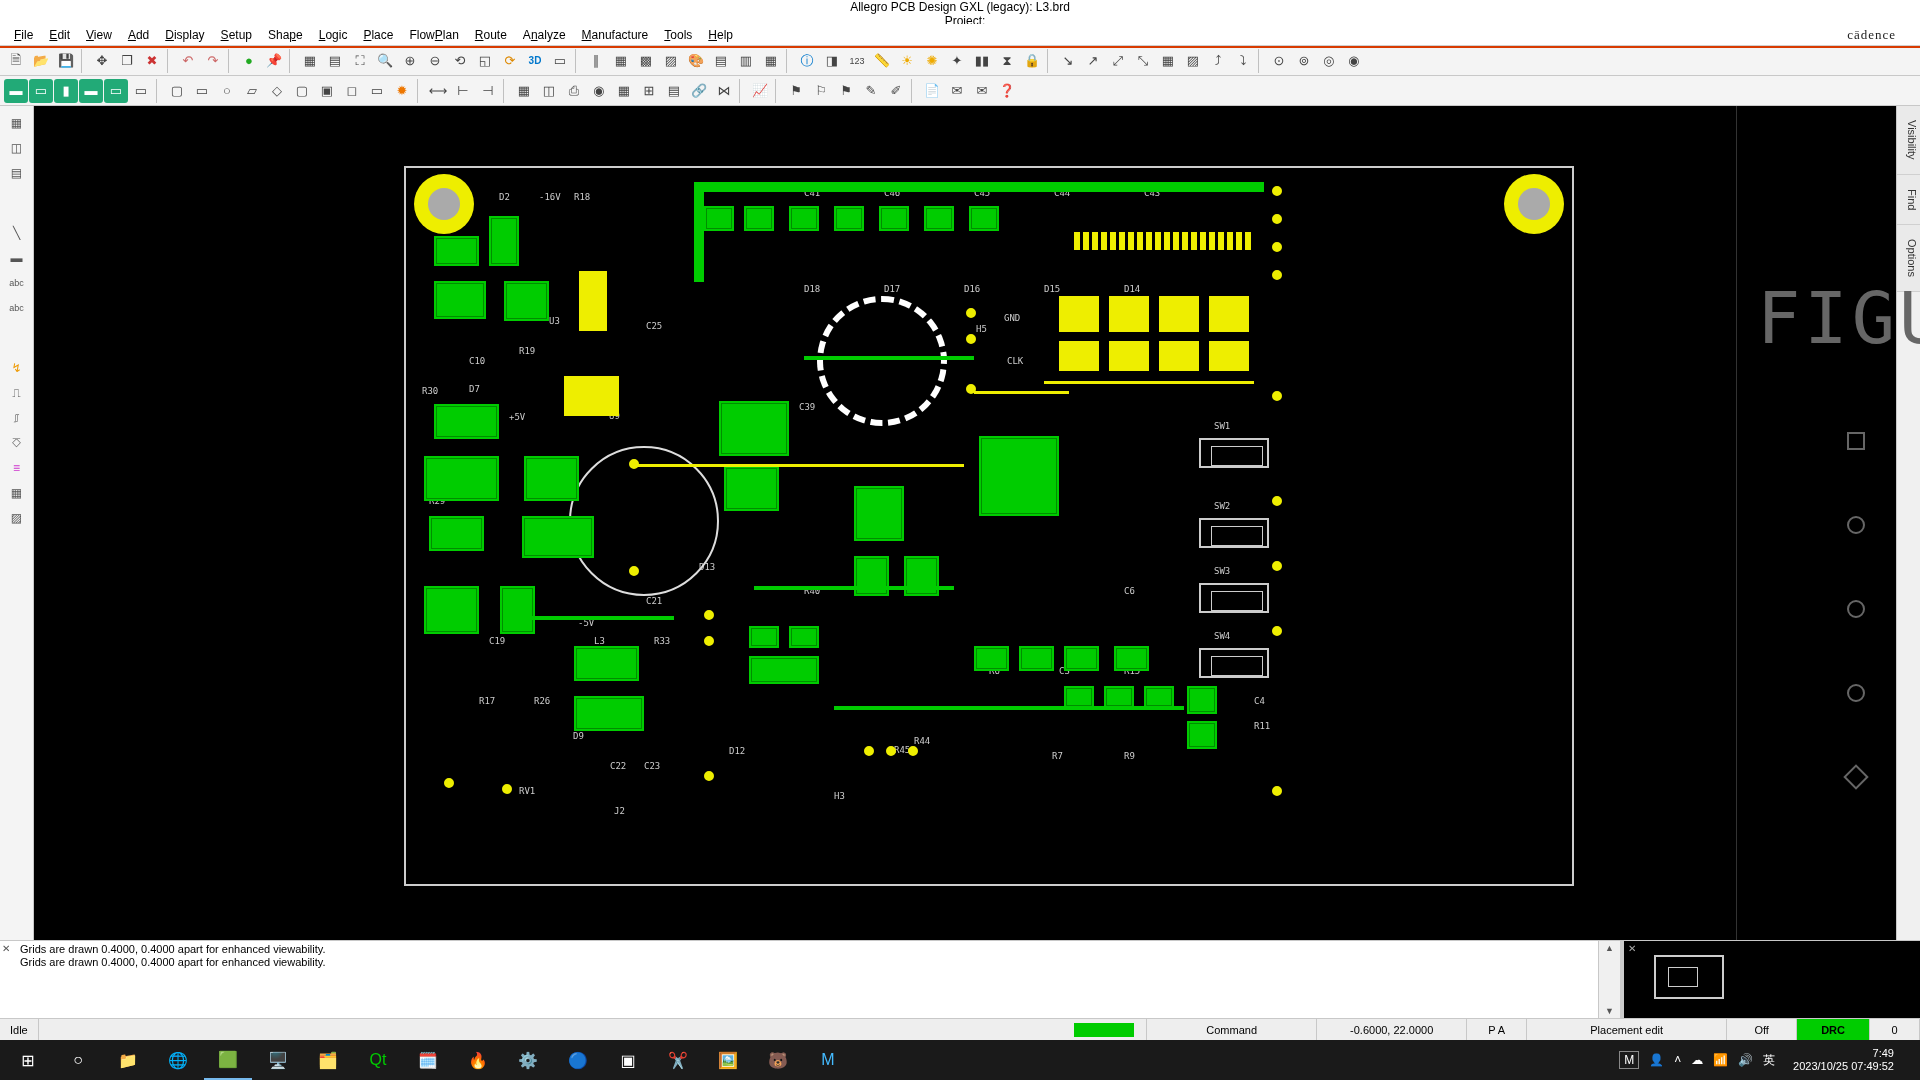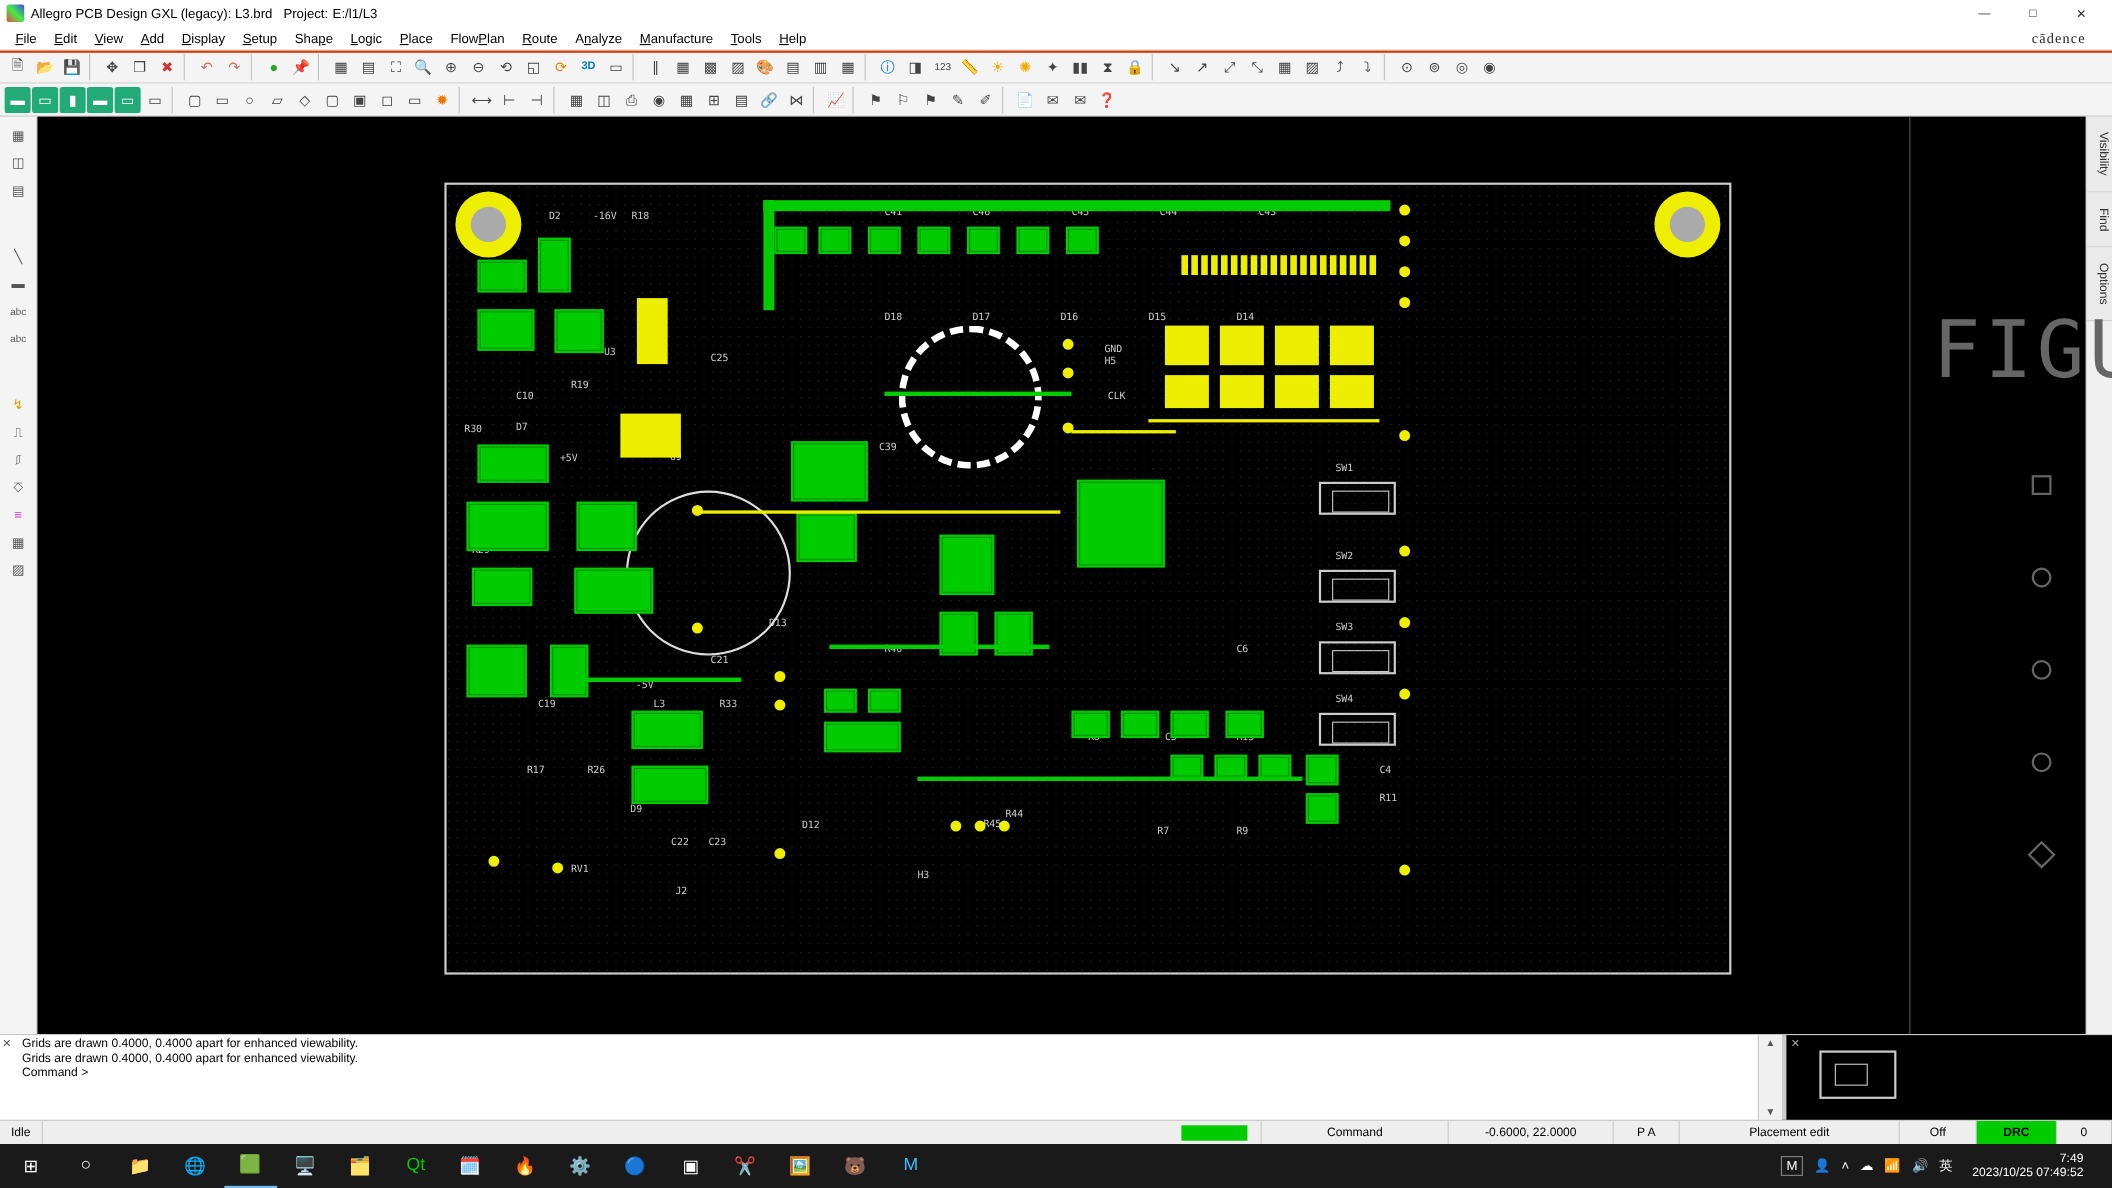--- a/index.html
+++ b/index.html
@@ -1,17 +1,17 @@
 <!DOCTYPE html>
 <html><head>
 <meta charset="utf-8">
 <style>
 * { margin:0; padding:0; box-sizing:border-box; font-family:"Segoe UI",Tahoma,sans-serif; }
 body { width:1920px; height:1080px; overflow:hidden; background:#f0f0f0; display:flex; flex-direction:column; }
-.titlebar { height:24px; background:#fff; display:flex; align-items:center; padding:0 6px; font-size:12px; color:#000; }
+.titlebar { height:24px; background:#fff; display:flex; align-items:center; padding:0 6px; font-size:12px; color:#000;flex-direction:column; }
 .titlebar .app-icon { width:16px; height:16px; margin-right:6px; background:linear-gradient(45deg,#e44,#4e4,#44e); border-radius:2px; }
 .titlebar .spacer { flex:1; }
 .titlebar .winbtn { width:44px; height:24px; display:flex; align-items:center; justify-content:center; font-size:11px; color:#333; cursor:pointer; }
 .brand { font-size:13px; letter-spacing:1px; color:#222; margin-right:10px; font-family:Georgia,serif; }
 .menubar { height:22px; background:#fff; display:flex; align-items:center; padding:0 6px; font-size:12px; border-bottom:1px solid #d0d0d0; color:#000; }
 .menubar span { padding:2px 8px; cursor:pointer; }
 .menubar span u { text-decoration:underline; }
 .toolbar { height:30px; background:#f4f4f4; border-bottom:1px solid #c8c8c8; display:flex; align-items:center; padding:0 4px; gap:1px; position:relative; }
 .toolbar::before { content:""; position:absolute; top:0; left:0; right:0; height:2px; background:#d83b01; }
 .toolbar.second { }
@@ -299,21 +299,21 @@
         <div class="reftxt" style="left:490px;top:579px">R45</div>
         <div class="reftxt" style="left:720px;top:585px">R9</div>
         <div class="reftxt" style="left:655px;top:500px">C3</div>
         <div class="reftxt" style="left:585px;top:500px">R6</div>
         <div class="reftxt" style="left:720px;top:500px">R15</div>
         <div class="reftxt" style="left:850px;top:530px">C4</div>
         <div class="reftxt" style="left:850px;top:555px">R11</div>
         <div class="reftxt" style="left:720px;top:420px">C6</div>
         <div class="reftxt" style="left:600px;top:147px">GND</div>
         <div class="reftxt" style="left:603px;top:190px">CLK</div>
-        <div class="reftxt" style="left:600px;top:158px">H5</div>
+        <div class="reftxt" style="left:572px;top:158px">H5</div>
         <div class="reftxt" style="left:610px;top:280px">U10</div>
         <div class="reftxt" style="left:174px;top:452px">-5V</div>
         <div class="reftxt" style="left:242px;top:155px">C25</div>
         <div class="reftxt" style="left:242px;top:430px">C21</div>
 
         <div class="reftxt" style="left:810px;top:255px">SW1</div>
         <div class="switch" style="left:795px;top:272px"></div>
         <div class="reftxt" style="left:810px;top:335px">SW2</div>
         <div class="switch" style="left:795px;top:352px"></div>
         <div class="reftxt" style="left:810px;top:400px">SW3</div>
@@ -450,21 +450,20 @@
       <div class="side-tab">Options</div>
     </div>
   </div>
 </div>
 
 <div class="bottom-cmd">
   <div class="cmd-log">
     <div class="closex">✕</div>
     <div class="line">Grids are drawn 0.4000, 0.4000 apart for enhanced viewability.</div>
     <div class="line">Grids are drawn 0.4000, 0.4000 apart for enhanced viewability.</div>
-    <div class="line">Command &gt;</div>
   </div>
   <div class="cmd-scroll">
       <span>▲</span>
       <span>▼</span>
     </div>
   <div class="worldview">
     <div class="closex2">✕</div>
     <div class="mini"></div>
   </div>
 </div>

